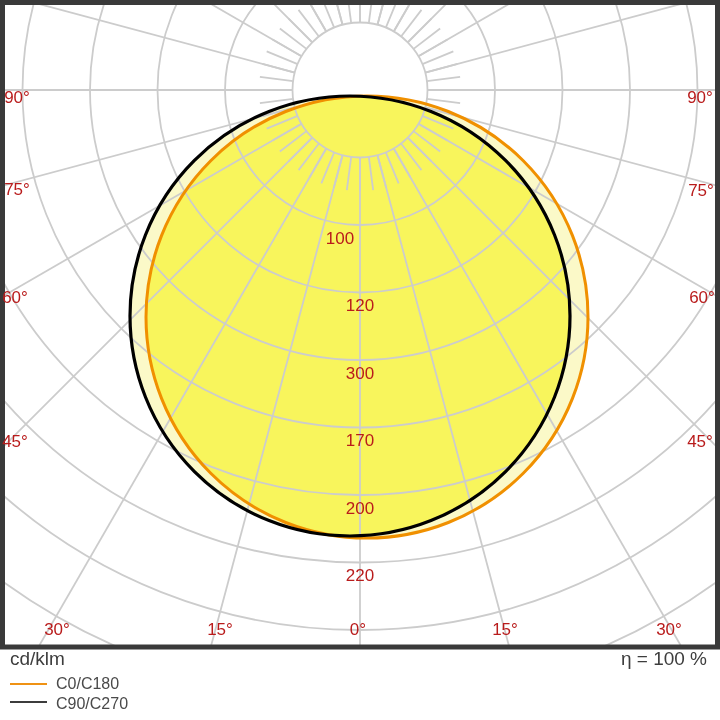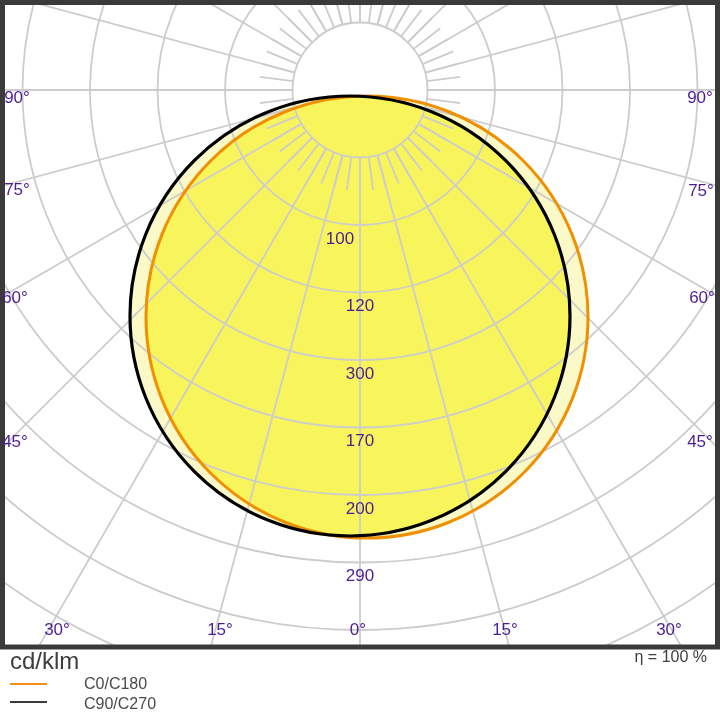--- a/index.html
+++ b/index.html
@@ -8,39 +8,39 @@
     width:720px;height:720px;
     background:#ffffff;
     font-family:"Liberation Sans", sans-serif;
     overflow:hidden;
   }
   .stage svg{position:absolute;left:0;top:0;}
   .lbl{
     position:absolute;
     transform:translate(-50%,-50%);
     font-size:17px;
-    color:#4c1d95;
+    color:#b91c1c;
     white-space:nowrap;
     line-height:1;
   }
   .unit-label{
     position:absolute;left:10px;top:649px;
-    font-size:24px;color:#3d3d3d;line-height:1;
+    font-size:19px;color:#3d3d3d;line-height:1;
   }
   .eta-label{
     position:absolute;right:13px;top:649px;
-    font-size:16px;color:#3d3d3d;line-height:1;
+    font-size:19px;color:#3d3d3d;line-height:1;
   }
   .legend-line{
     position:absolute;left:10px;width:37px;height:2px;
   }
   .legend-label{
     position:absolute;left:56px;
     transform:translateY(-50%);
-    font-size:16px;color:#4a4a4a;line-height:1;white-space:nowrap;margin-left:28px;
+    font-size:16px;color:#4a4a4a;line-height:1;white-space:nowrap;
   }
 </style>
 </head>
 <body>
 
 <div class="stage">
 
   <svg id="plot" width="720" height="720" viewBox="0 0 720 720">
       <defs>
         <clipPath id="clipFrame">
@@ -144,21 +144,21 @@
         <circle cx="350" cy="316" r="220" fill="none" stroke="#000000" stroke-width="3.2"></circle>
       </g>
       <rect x="2.5" y="2.5" width="715" height="644.5" fill="none" stroke="#3a3a3a" stroke-width="5"></rect>
     </svg>
 
   <span class="lbl" style="left:340px;top:238px">100</span>
   <span class="lbl" style="left:360px;top:305px">120</span>
   <span class="lbl" style="left:360px;top:373px">300</span>
   <span class="lbl" style="left:360px;top:440px">170</span>
   <span class="lbl" style="left:360px;top:508px">200</span>
-  <span class="lbl" style="left:360px;top:575px">290</span>
+  <span class="lbl" style="left:360px;top:575px">220</span>
 
   <span class="lbl" style="left:17px;top:97px">90°</span>
   <span class="lbl" style="left:17px;top:189px">75°</span>
   <span class="lbl" style="left:15px;top:297px">60°</span>
   <span class="lbl" style="left:15px;top:441px">45°</span>
 
   <span class="lbl" style="left:700px;top:97px">90°</span>
   <span class="lbl" style="left:701px;top:190px">75°</span>
   <span class="lbl" style="left:702px;top:297px">60°</span>
   <span class="lbl" style="left:700px;top:441px">45°</span>

